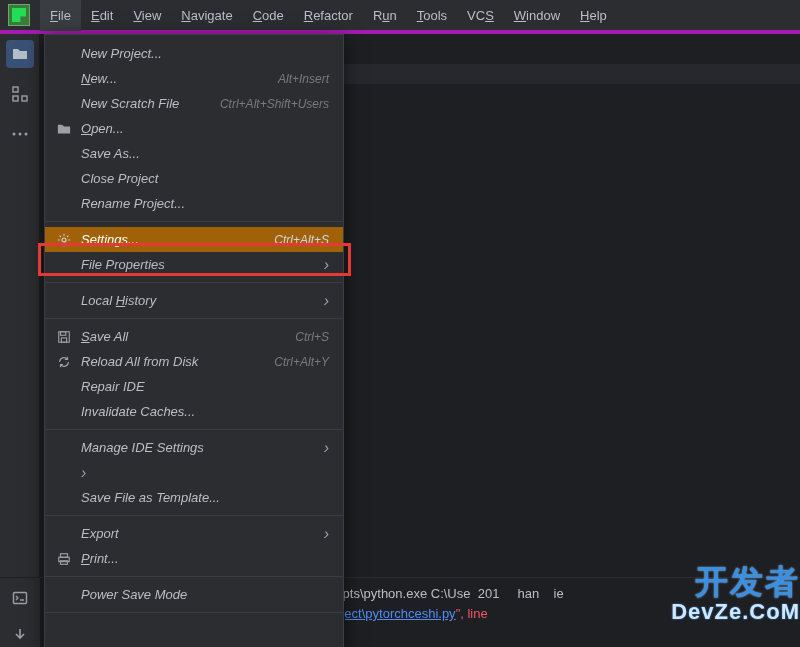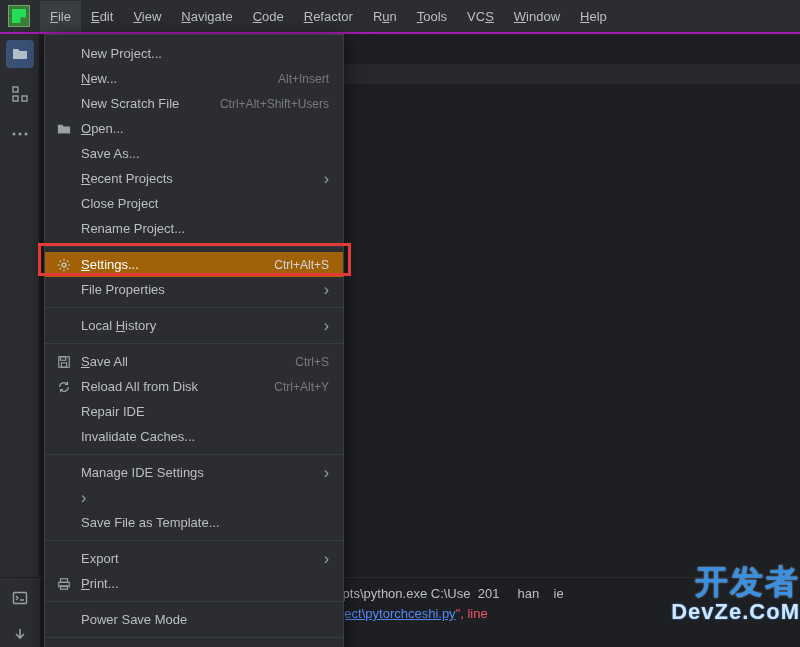--- a/index.html
+++ b/index.html
@@ -1,30 +1,30 @@
 <!DOCTYPE html>
 <html><head>
 <meta charset="utf-8">
 <style>
 * { margin:0; padding:0; box-sizing:border-box; font-family:"Segoe UI",Arial,sans-serif; font-size:13px; }
 body { background:#1e1f22; color:#bcbec4; width:800px; height:647px; overflow:hidden; position:relative; }
 
-.top-bar { height:34px; display:flex; align-items:center; background:#2b2d30; border-bottom:2px solid #a21caf; }
+.top-bar { height:34px; display:flex; align-items:center; background:#2b2d30; border-bottom:4px solid #a21caf; }
 .logo { width:22px; height:22px; margin:0 10px 0 8px; background:#3c7a3c; border:1px solid #6a6; position:relative; }
 .logo::after { content:""; position:absolute; inset:3px; background:#2d5; clip-path:polygon(0 0,100% 0,100% 60%,60% 60%,60% 100%,0 100%); }
 .menu-label { padding:8px 10px; cursor:pointer; color:#bcbec4; }
 .menu-label.active { background:#3a3d41; }
 .menu-label u { text-decoration:underline; }
 
 .side-bar { position:absolute; left:0; top:34px; bottom:0; width:40px; background:#2b2d30; border-right:1px solid #1e1f22; display:flex; flex-direction:column; align-items:center; }
 .side-item { width:28px; height:28px; margin:6px 0; display:flex; align-items:center; justify-content:center; color:#9aa0a6; }
 .side-item.active { background:#3a5176; border-radius:4px; color:#c9d1d9; }
 
 .dropdown { position:absolute; top:34px; left:44px; width:300px; background:#2b2d30; border:1px solid #3a3d41; box-shadow:0 4px 18px rgba(0,0,0,.6); padding:6px 0; z-index:10; }
-.item { display:flex; align-items:center; height:25px; padding:0 14px 0 10px; cursor:pointer; position:relative; }
+.item { display:flex; align-items:center; height:25px; padding:0 14px 0 10px; cursor:pointer; position:relative;font-style:italic; }
 .item .ic { width:18px; display:flex; justify-content:center; margin-right:8px; color:#9aa0a6; }
 .item .lbl { flex:1; }
 .item .sc { color:#787a7d; font-size:12px; }
 .item .arw::after { content:"›"; color:#9aa0a6; font-size:16px; }
 .sep { height:1px; background:#3a3d41; margin:5px 0; }
 .item.hl { background:#a16207; color:#fff; }
 .item.hl .sc,.item.hl .ic { color:#d0d7e2; }
 .highlight-box { position:absolute; border:3px solid #e53935; pointer-events:none; z-index:20; }
 
 .editor { position:absolute; left:40px; right:0; top:34px; bottom:0; background:#1e1f22; font-family:"JetBrains Mono",Consolas,monospace; font-size:13px; padding:10px 0 0 10px; color:#bcbec4; overflow:hidden; }
@@ -117,25 +117,20 @@
         </svg>
       </span>
       <span class="lbl"><u>O</u>pen...</span>
     </div>
     <div class="item">
       <span class="ic"></span>
       <span class="lbl">Save As...</span>
     </div>
     <div class="item">
       <span class="ic"></span>
-      <span class="lbl"><u>R</u>ecent Projects</span>
-      <span class="arw"></span>
-    </div>
-    <div class="item">
-      <span class="ic"></span>
       <span class="lbl">Close Project</span>
     </div>
     <div class="item">
       <span class="ic"></span>
       <span class="lbl">Rename Project...</span>
     </div>
     <div class="sep"></div>
     <div class="item hl">
       <span class="ic">
         <svg width="14" height="14" viewBox="0 0 16 16" fill="none" stroke="currentColor" stroke-width="1.3">

